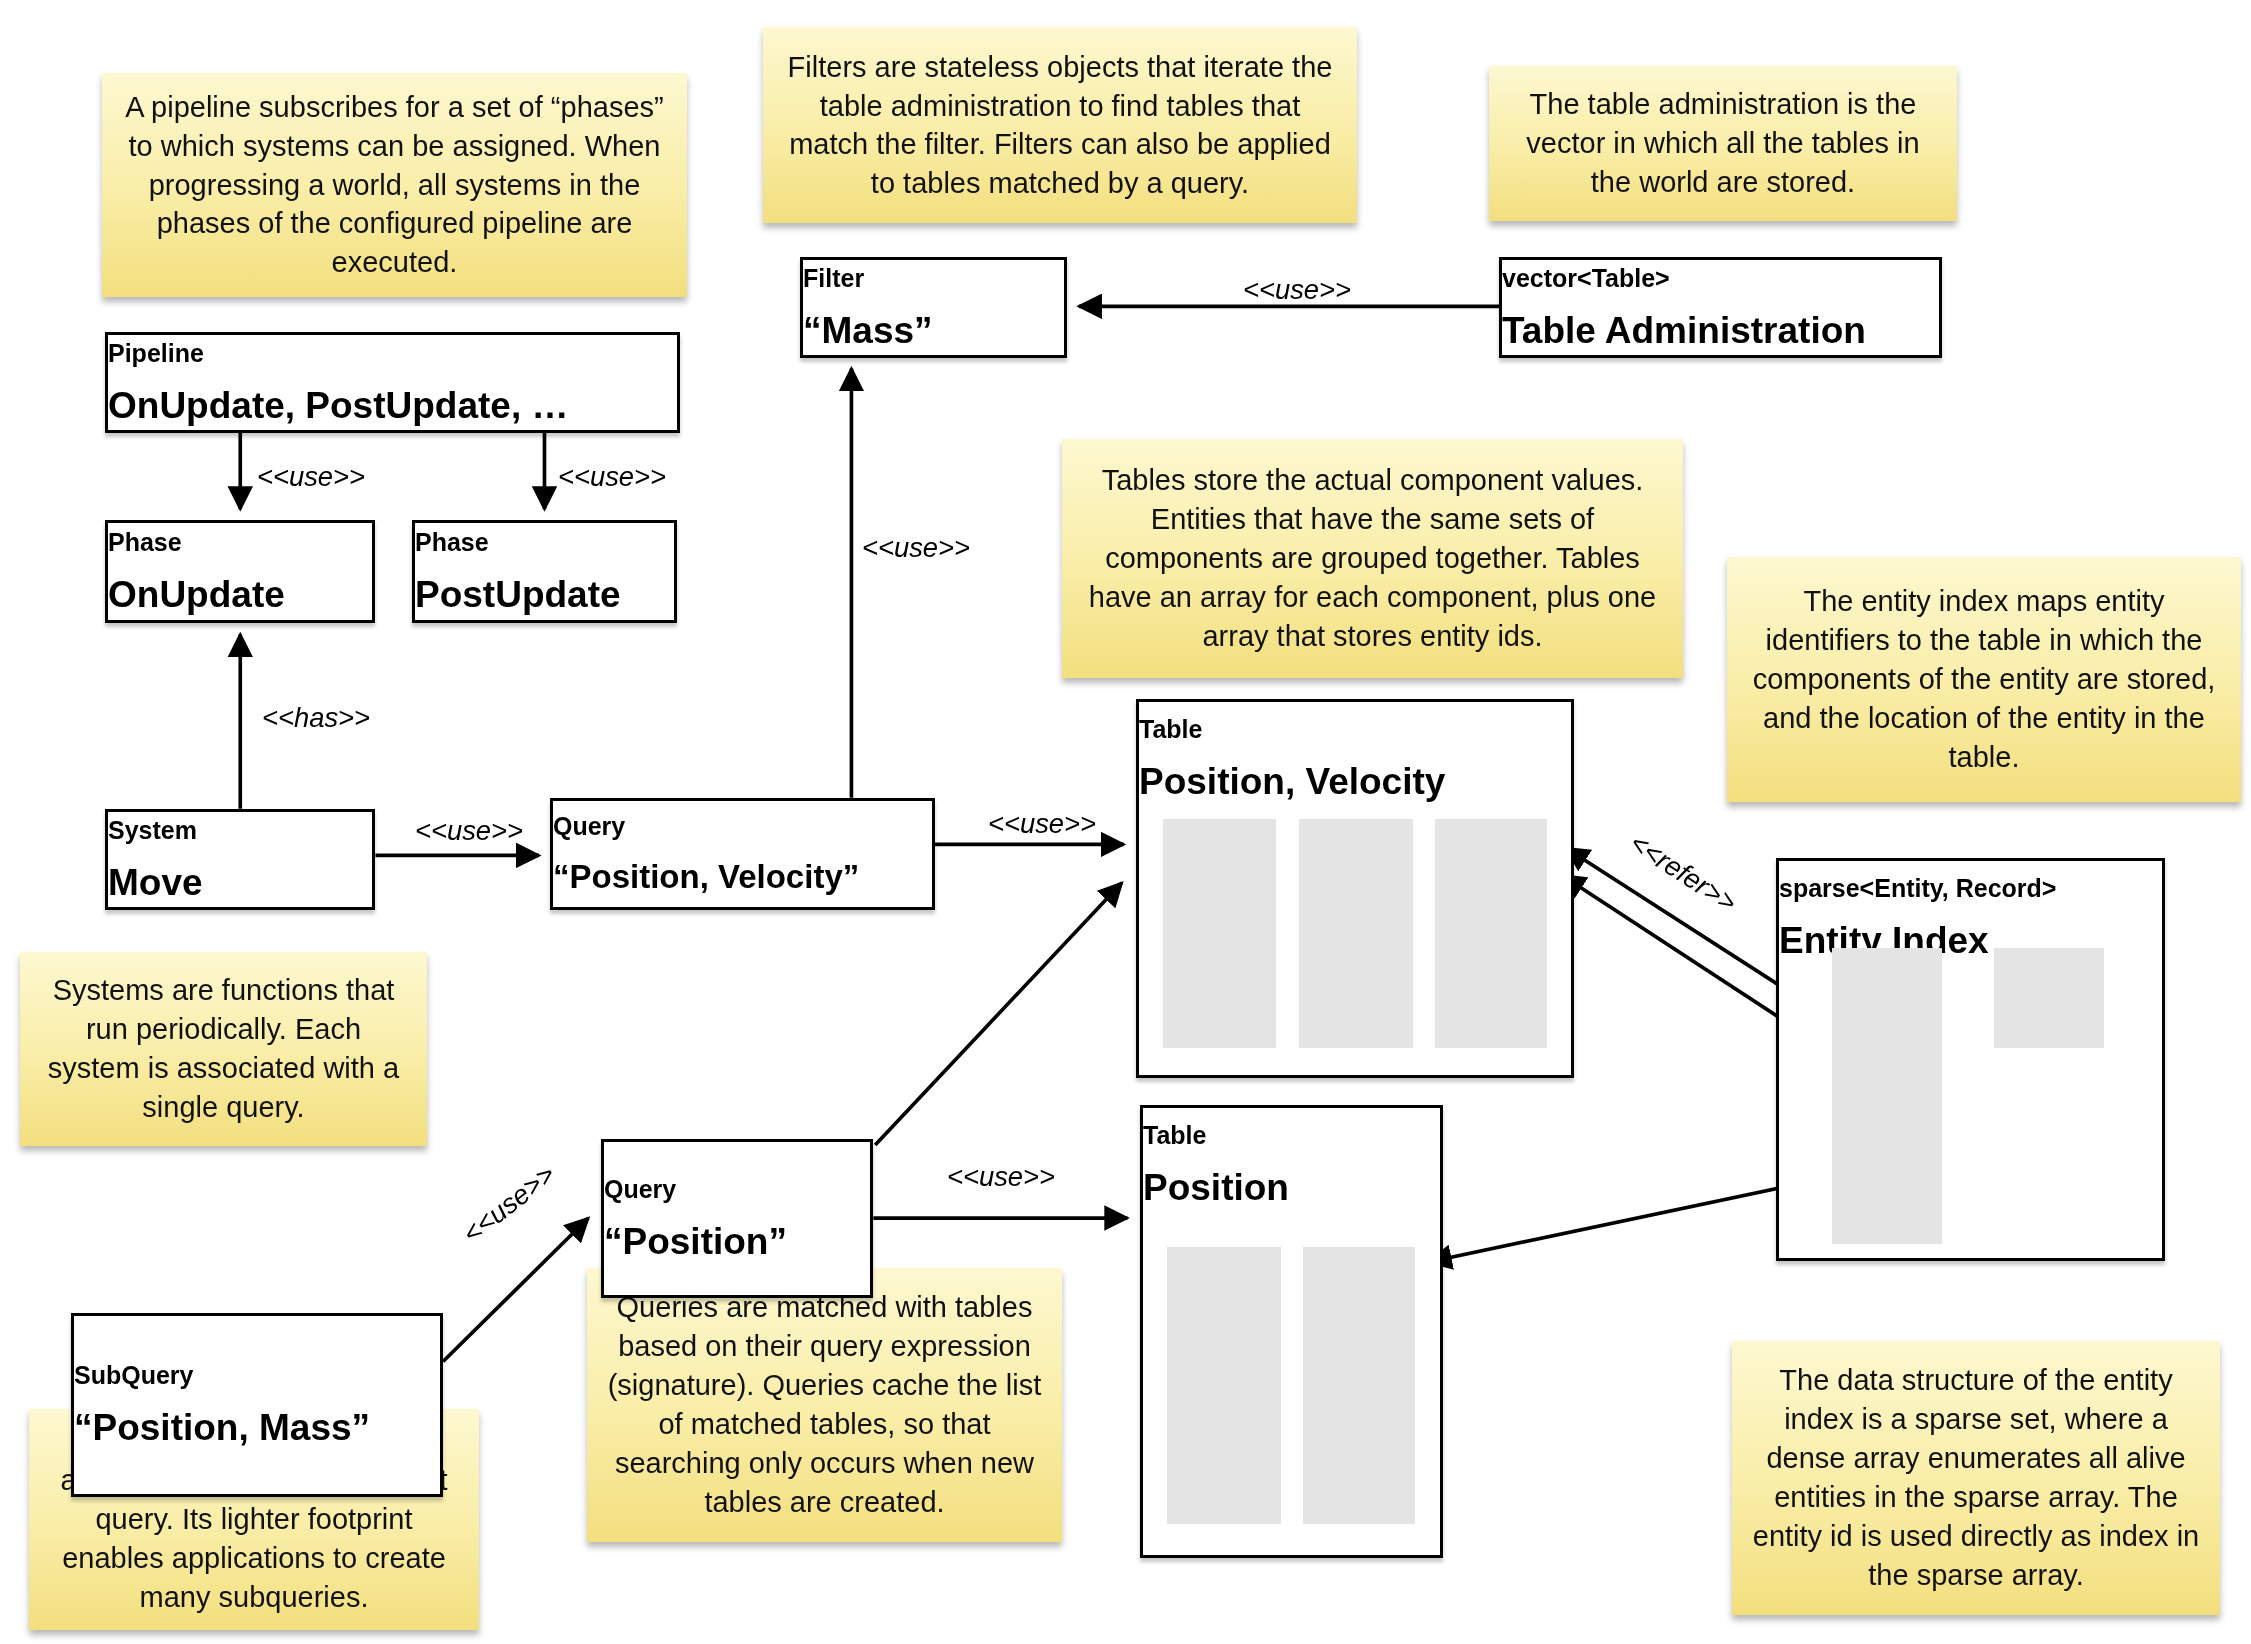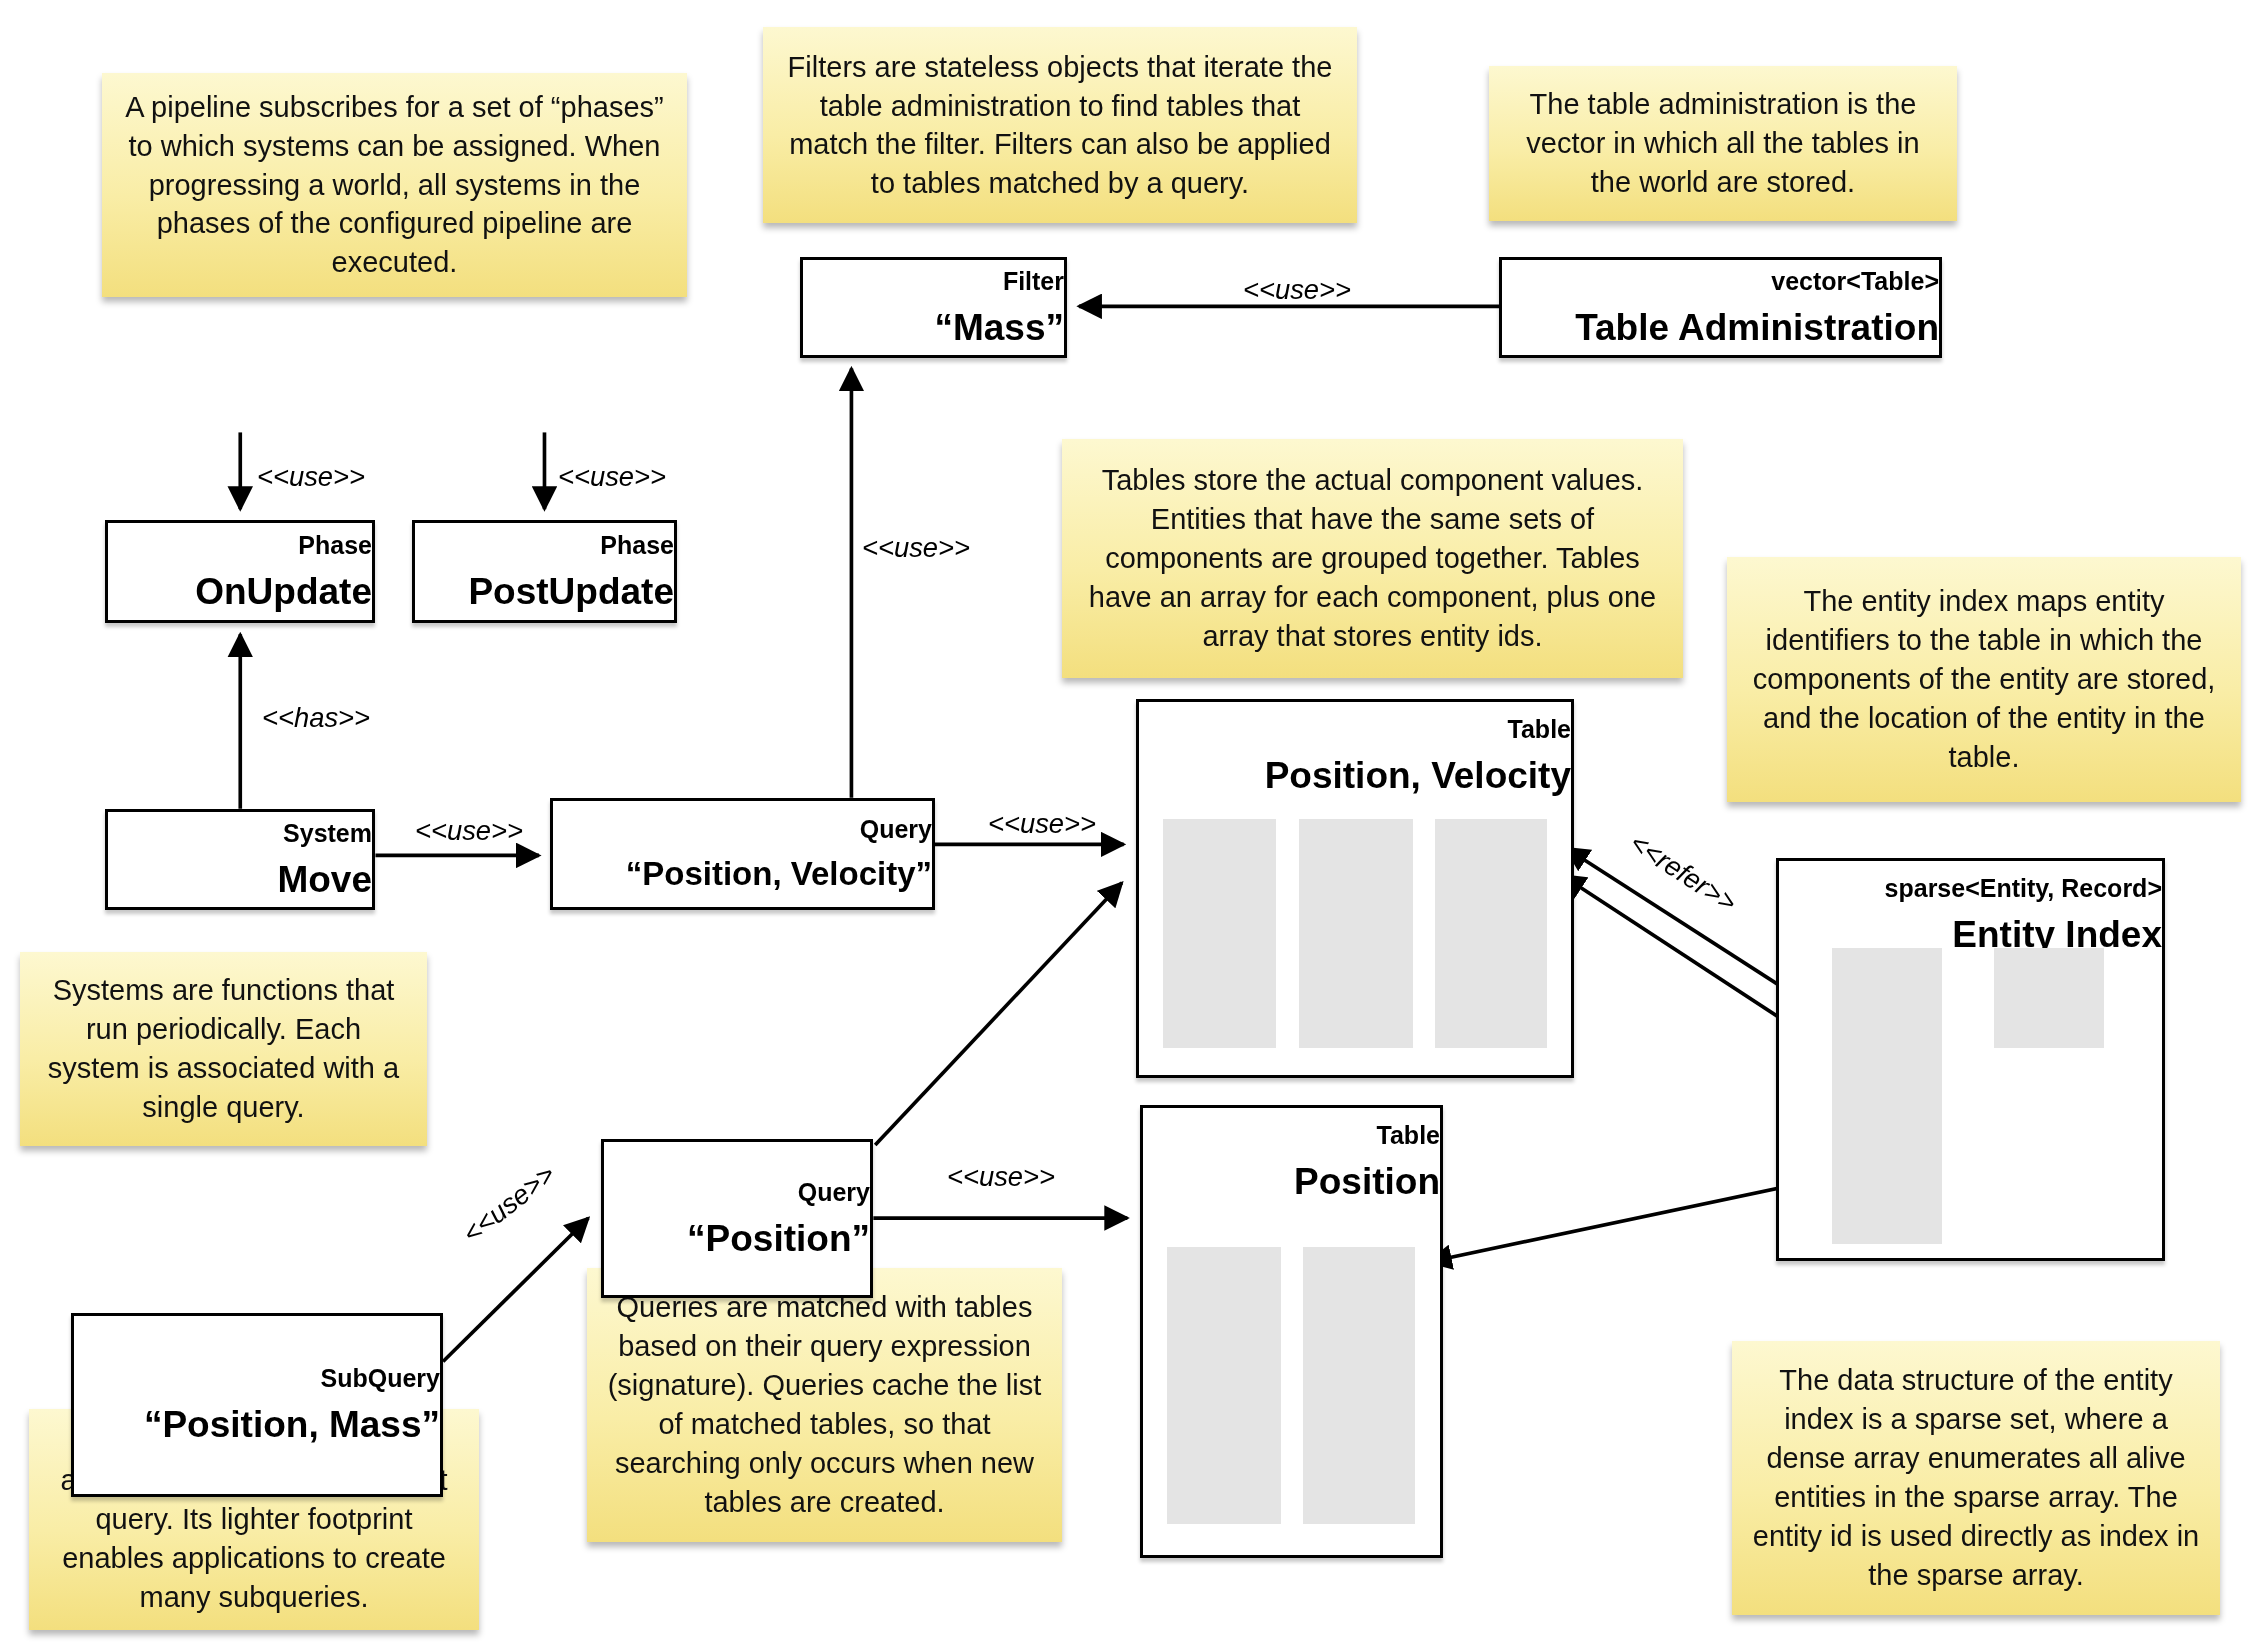--- a/index.html
+++ b/index.html
@@ -7,22 +7,22 @@
           font-family:"Liberation Sans", sans-serif;color:#000;}
   
   .note{position:absolute;display:flex;align-items:center;justify-content:center;
         text-align:center;box-sizing:border-box;padding:14.6px 20px;
         background:linear-gradient(180deg,#fdf8d0 0%,#f9eda6 55%,#f3df7e 100%);
         box-shadow:0 4.6px 6.4px rgba(0,0,0,0.28);
         font-size:29px;line-height:1.34;color:#111;}
   
   .uml-box{position:absolute;box-sizing:border-box;background:#ffffff;
            border:3.7px solid #000;box-shadow:0 3.7px 3.7px rgba(0,0,0,0.22);
-           display:flex;flex-direction:column;align-items:flex-end;justify-content:center;
-           gap:11px;}
+           display:flex;flex-direction:column;align-items:flex-start;justify-content:center;
+           gap:17px;}
   .uml-box.top-align{justify-content:flex-start;padding-top:12.8px;}
   .uml-type{font-size:25px;font-weight:bold;white-space:nowrap;}
   .uml-name{font-size:37px;font-weight:bold;white-space:nowrap;}
   
   .bar{position:absolute;background:#e4e4e4;}
   
   .stereo{position:absolute;font-size:27.4px;font-style:italic;white-space:nowrap;
           transform:translate(-50%,-50%);}
   .stereo.rot-up{transform:translate(-50%,-50%) rotate(-38deg);}
   .stereo.rot-down{transform:translate(-50%,-50%) rotate(33deg);}
@@ -80,20 +80,24 @@
   <div class="note" style="left:587px;top:1268px;width:475px;height:274px;">
     <span>Queries are matched with tables based on their query expression (signature). Queries cache the list of matched tables, so that searching only occurs when new tables are created.</span>
   </div>
   <div class="note" style="left:29px;top:1409px;width:450px;height:221px;">
     <span>A subquery is matched only against the tables of its parent query. Its lighter footprint enables applications to create many subqueries.</span>
   </div>
   <div class="note" style="left:1732px;top:1341px;width:488px;height:274px;">
     <span>The data structure of the entity index is a sparse set, where a dense array enumerates all alive entities in the sparse array. The entity id is used directly as index in the sparse array.</span>
   </div>
 
+  <div class="uml-box" style="left:105px;top:332px;width:575px;height:101px;">
+    <div class="uml-type">Pipeline</div>
+    <div class="uml-name">OnUpdate, PostUpdate, …</div>
+  </div>
 
   <div class="uml-box" style="left:105px;top:520px;width:270px;height:103px;">
     <div class="uml-type">Phase</div>
     <div class="uml-name">OnUpdate</div>
   </div>
 
   <div class="uml-box" style="left:412px;top:520px;width:265px;height:103px;">
     <div class="uml-type">Phase</div>
     <div class="uml-name">PostUpdate</div>
   </div>

